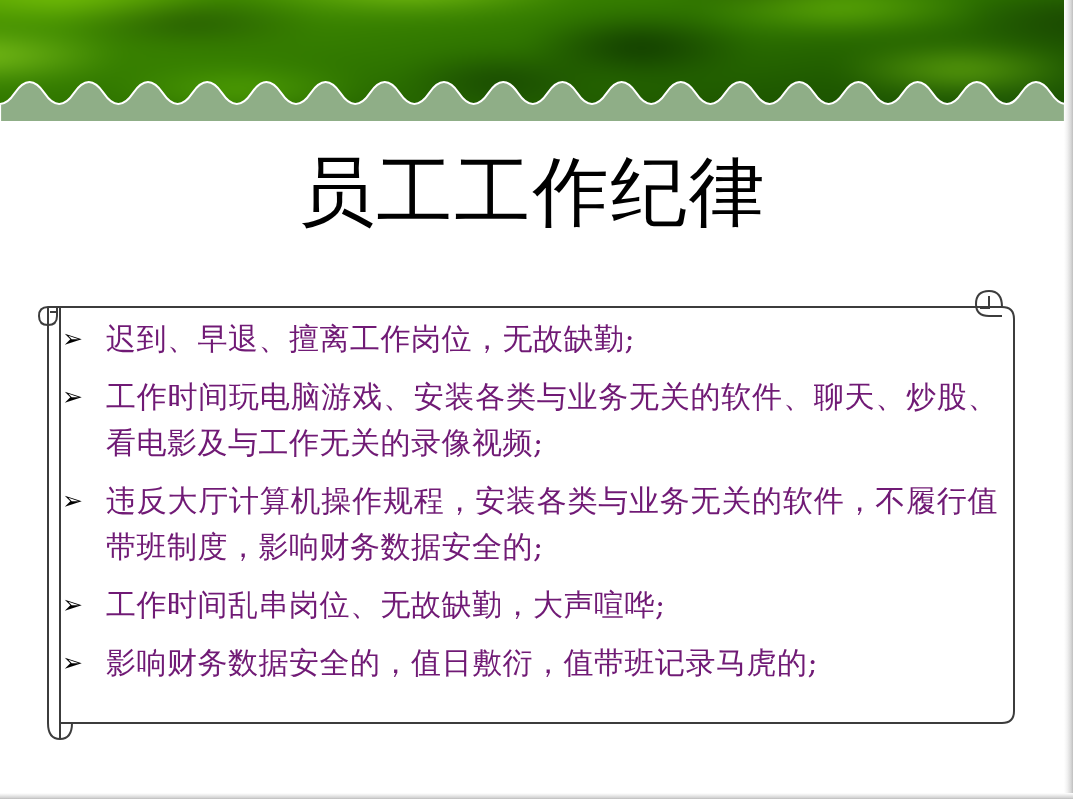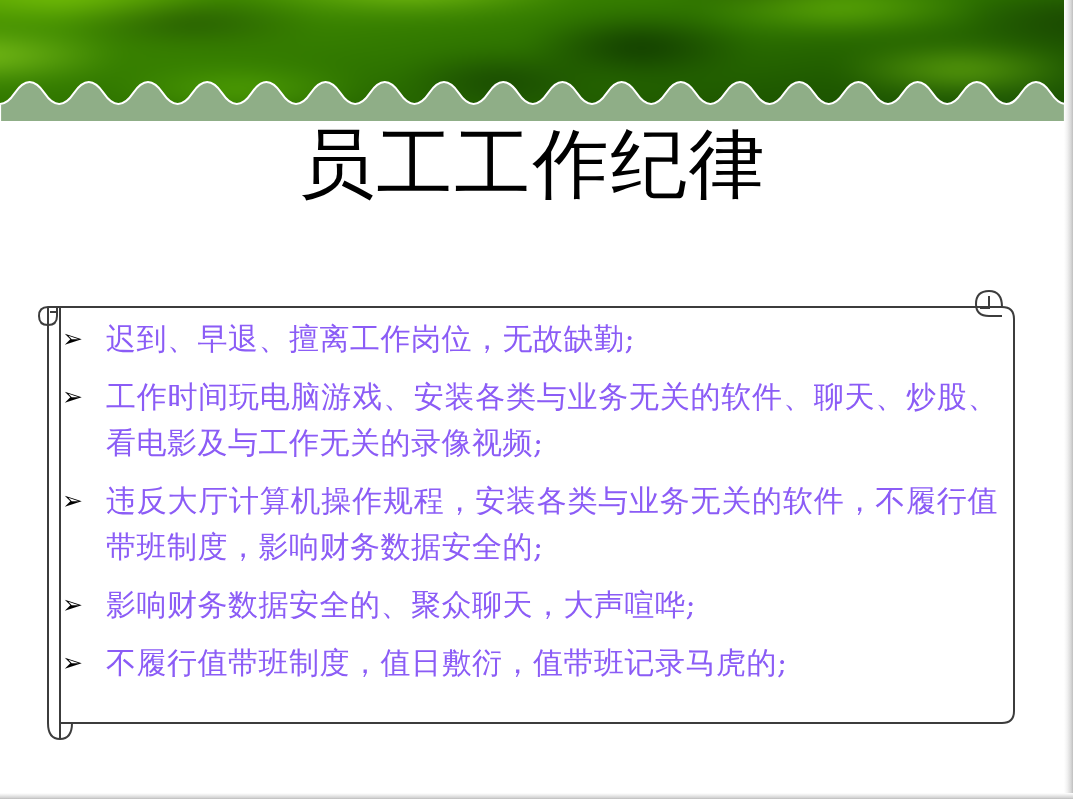--- a/index.html
+++ b/index.html
@@ -80,21 +80,21 @@
     left: 0;
     bottom: 0;
     width: 1065px;
     height: 44px;
   }
 
   
   .title {
     position: absolute;
     left: 0;
-    top: 116px;
+    top: 144px;
     width: 1065px;
     text-align: center;
     font-family: "DejaVu Serif", "Liberation Serif", serif;
     font-size: 76px;
     line-height: 96px;
     font-weight: 400;
     color: #000000;
     letter-spacing: 2px;
   }
 
@@ -139,21 +139,21 @@
     text-align: left;
     padding-left: 4px;
     box-sizing: border-box;
   }
 
   .bullet-text {
     flex: 1 1 auto;
     font-family: "DejaVu Serif", "Liberation Serif", serif;
     font-size: 30px;
     line-height: 46px;
-    color: #8b5cf6;
+    color: #701a75;
     letter-spacing: 0.5px;
     text-align: justify;
   }
 </style>
 </head>
 <body>
 
 <div id="slide">
 
   <div class="banner">
@@ -224,26 +224,26 @@
         <span class="bullet-text">工作时间玩电脑游戏、安装各类与业务无关的软件、聊天、炒股、看电影及与工作无关的录像视频;</span>
       </div>
 
       <div class="bullet-item">
         <span class="bullet-marker">➢</span>
         <span class="bullet-text">违反大厅计算机操作规程，安装各类与业务无关的软件，不履行值带班制度，影响财务数据安全的;</span>
       </div>
 
       <div class="bullet-item">
         <span class="bullet-marker">➢</span>
-        <span class="bullet-text">影响财务数据安全的、聚众聊天，大声喧哗;</span>
-      </div>
-
-      <div class="bullet-item">
-        <span class="bullet-marker">➢</span>
-        <span class="bullet-text">不履行值带班制度，值日敷衍，值带班记录马虎的;</span>
+        <span class="bullet-text">工作时间乱串岗位、无故缺勤，大声喧哗;</span>
+      </div>
+
+      <div class="bullet-item">
+        <span class="bullet-marker">➢</span>
+        <span class="bullet-text">影响财务数据安全的，值日敷衍，值带班记录马虎的;</span>
       </div>
 
     </div>
   </div>
 
   <div class="frame-right"></div>
   <div class="frame-bottom"></div>
 
 </div>
 

